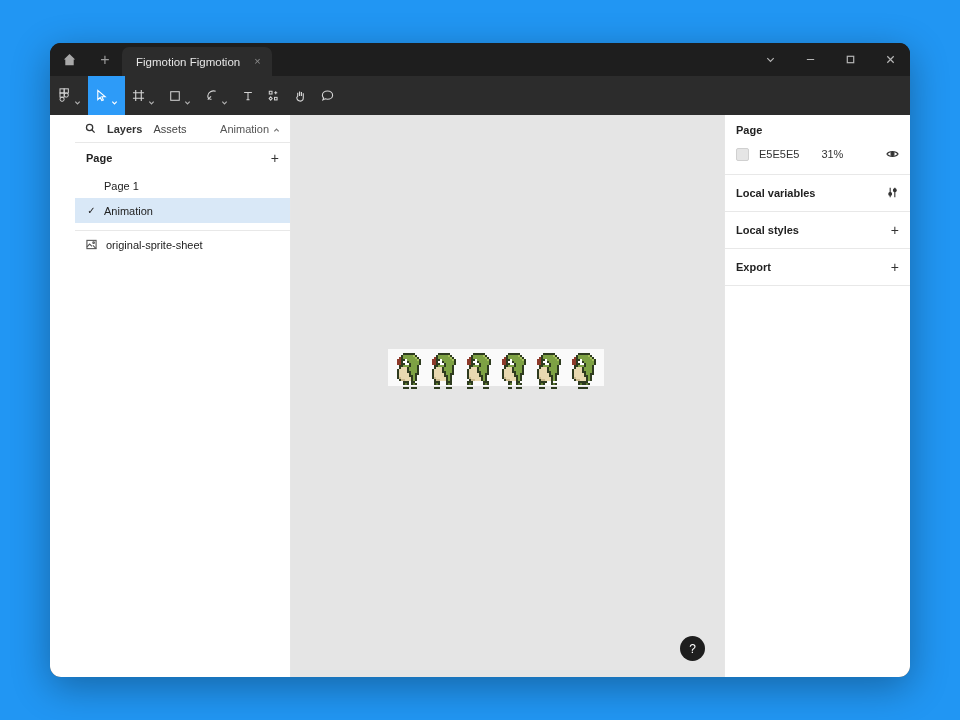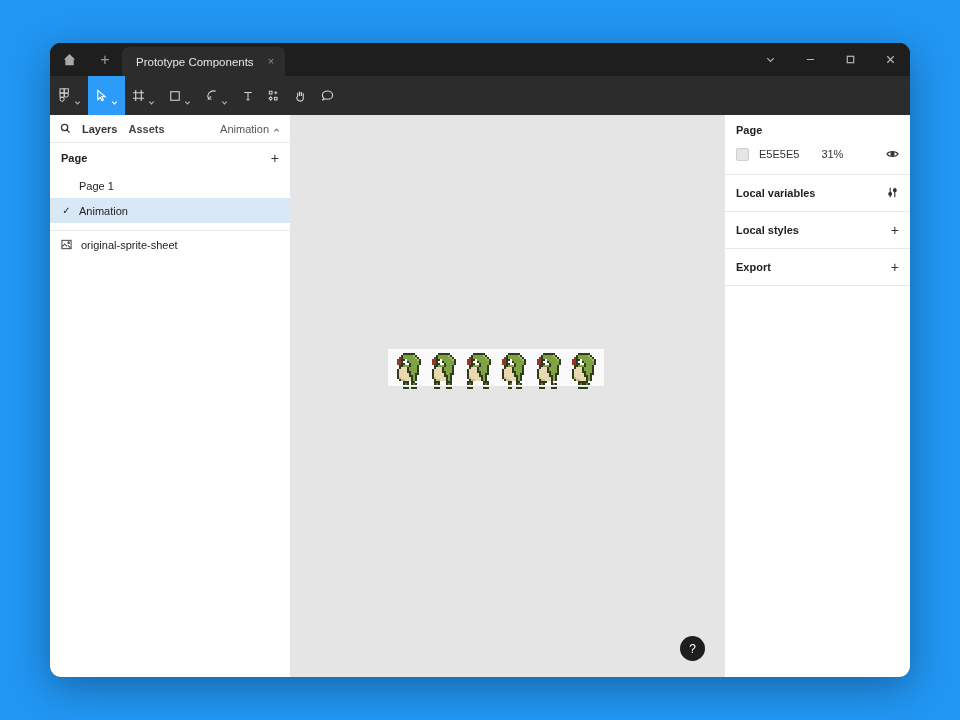--- a/index.html
+++ b/index.html
@@ -134,29 +134,30 @@
 
   
   .body { flex: 1 1 auto; display: flex; min-height: 0; }
 
   
   .left {
     width: 241px; background: #ffffff;
     display: flex; flex-direction: column;
     flex: 0 0 auto;
     border-right: 1px solid #e6e6e6;
+    padding-left: 25px;
   }
   .left-tabs {
     height: 28px; display: flex; align-items: center;
     padding: 0 10px; gap: 11px;
     border-bottom: 1px solid #e8e8e8;
   }
   .srch svg { width: 11px; height: 11px; stroke: #333; fill: none; stroke-width: 1.4; }
   .ltab { font-size: 11px; color: #333; font-weight: 600; }
-  .ltab.dim { font-weight: 700; color: #444; }
+  .ltab.dim { font-weight: 400; color: #444; }
   .left-tabs-right {
     margin-left: auto; display: flex; align-items: center; gap: 4px;
   }
   .lt-name { font-size: 11px; color: #555; }
   .lt-chev svg { width: 7px; height: 7px; stroke: #777; stroke-width: 1.4; fill: none; }
 
   .pages-hdr {
     height: 30px; display: flex; align-items: center;
     padding: 0 11px;
   }
@@ -251,21 +252,21 @@
 <div class="window">
 
   <div class="tabstrip">
     <div class="home-btn">
       <svg viewBox="0 0 16 16">
           <path d="M8 2 L14 8 L12.5 8 L12.5 14 L3.5 14 L3.5 8 L2 8 Z"></path>
         </svg>
     </div>
     <div class="newtab-btn">+</div>
     <div class="tab">
-      <span class="tab-title">Prototype Components</span>
+      <span class="tab-title">Figmotion Figmotion</span>
       <span class="tab-close">×</span>
     </div>
     <div class="winctrls">
       <div class="winctrl">
         <svg viewBox="0 0 12 12">
             <path d="M2.5 4.5 L6 8 L9.5 4.5"></path>
           </svg>
       </div>
       <div class="winctrl">
         <svg viewBox="0 0 12 12">

